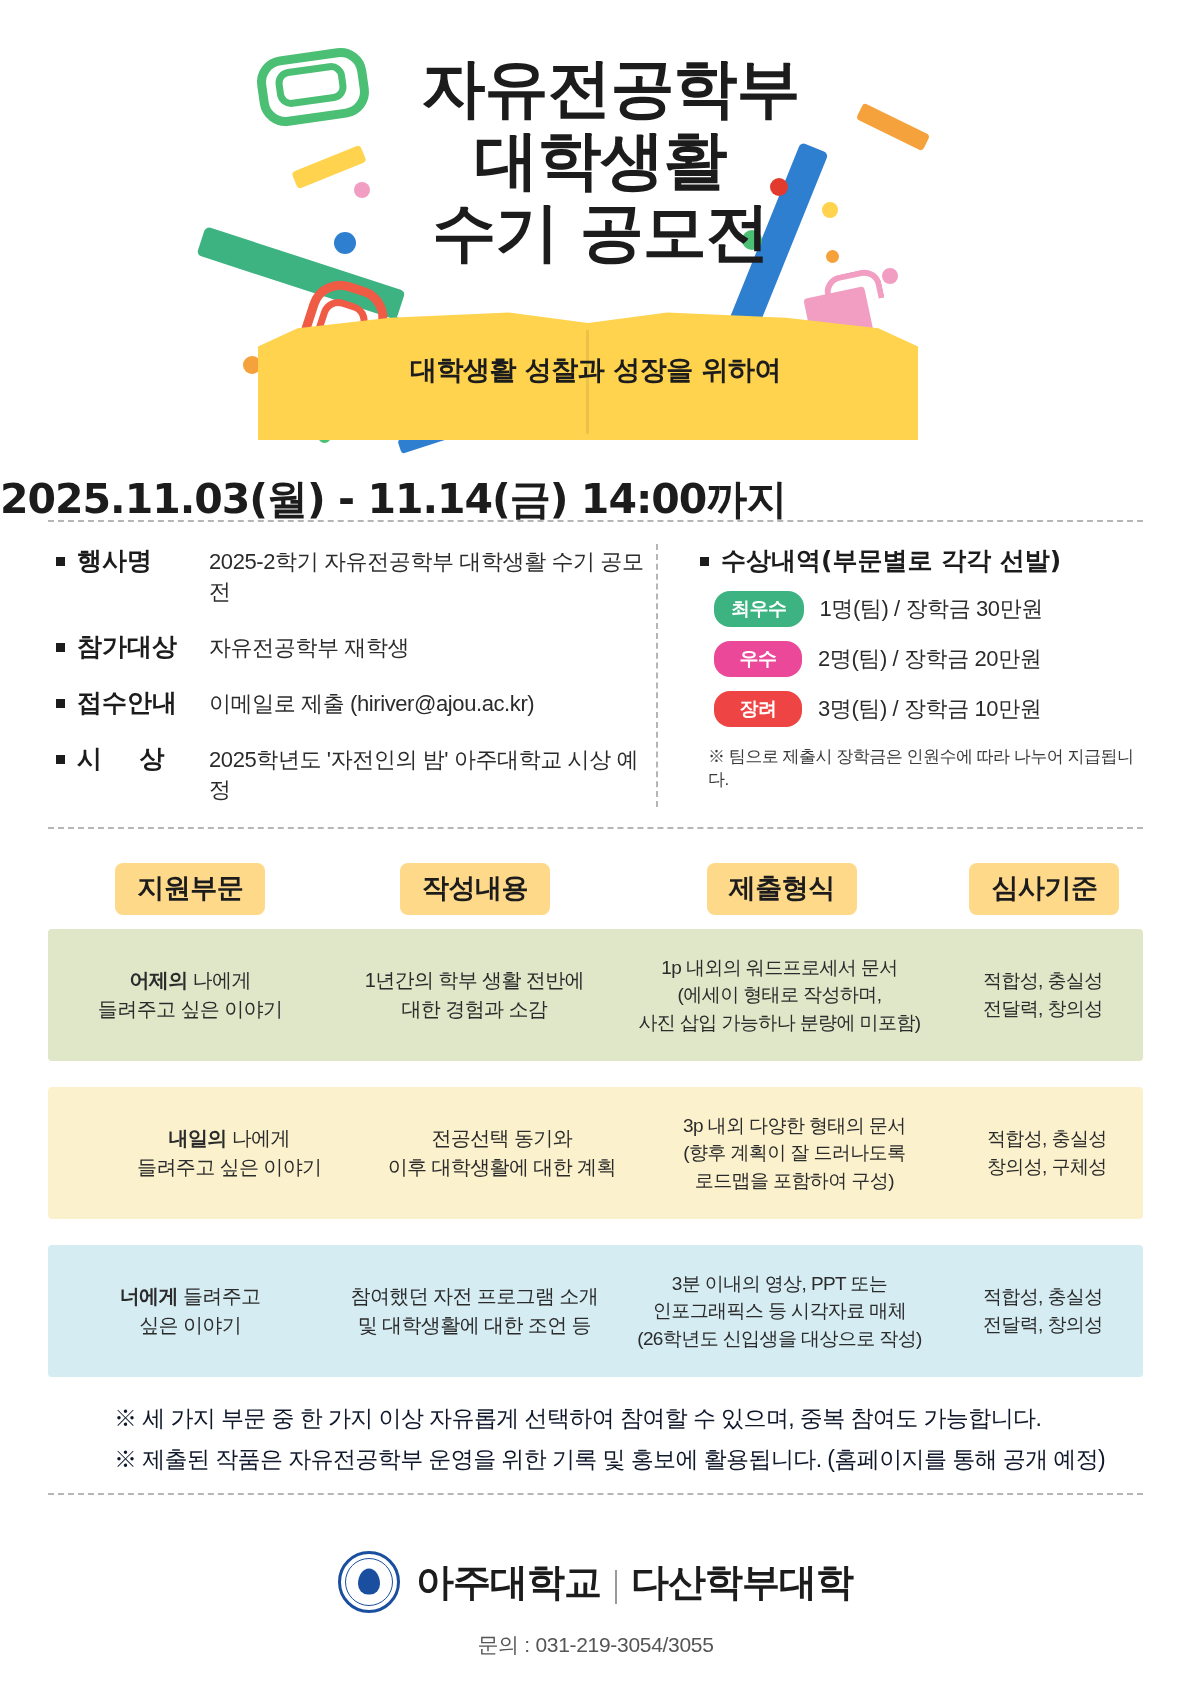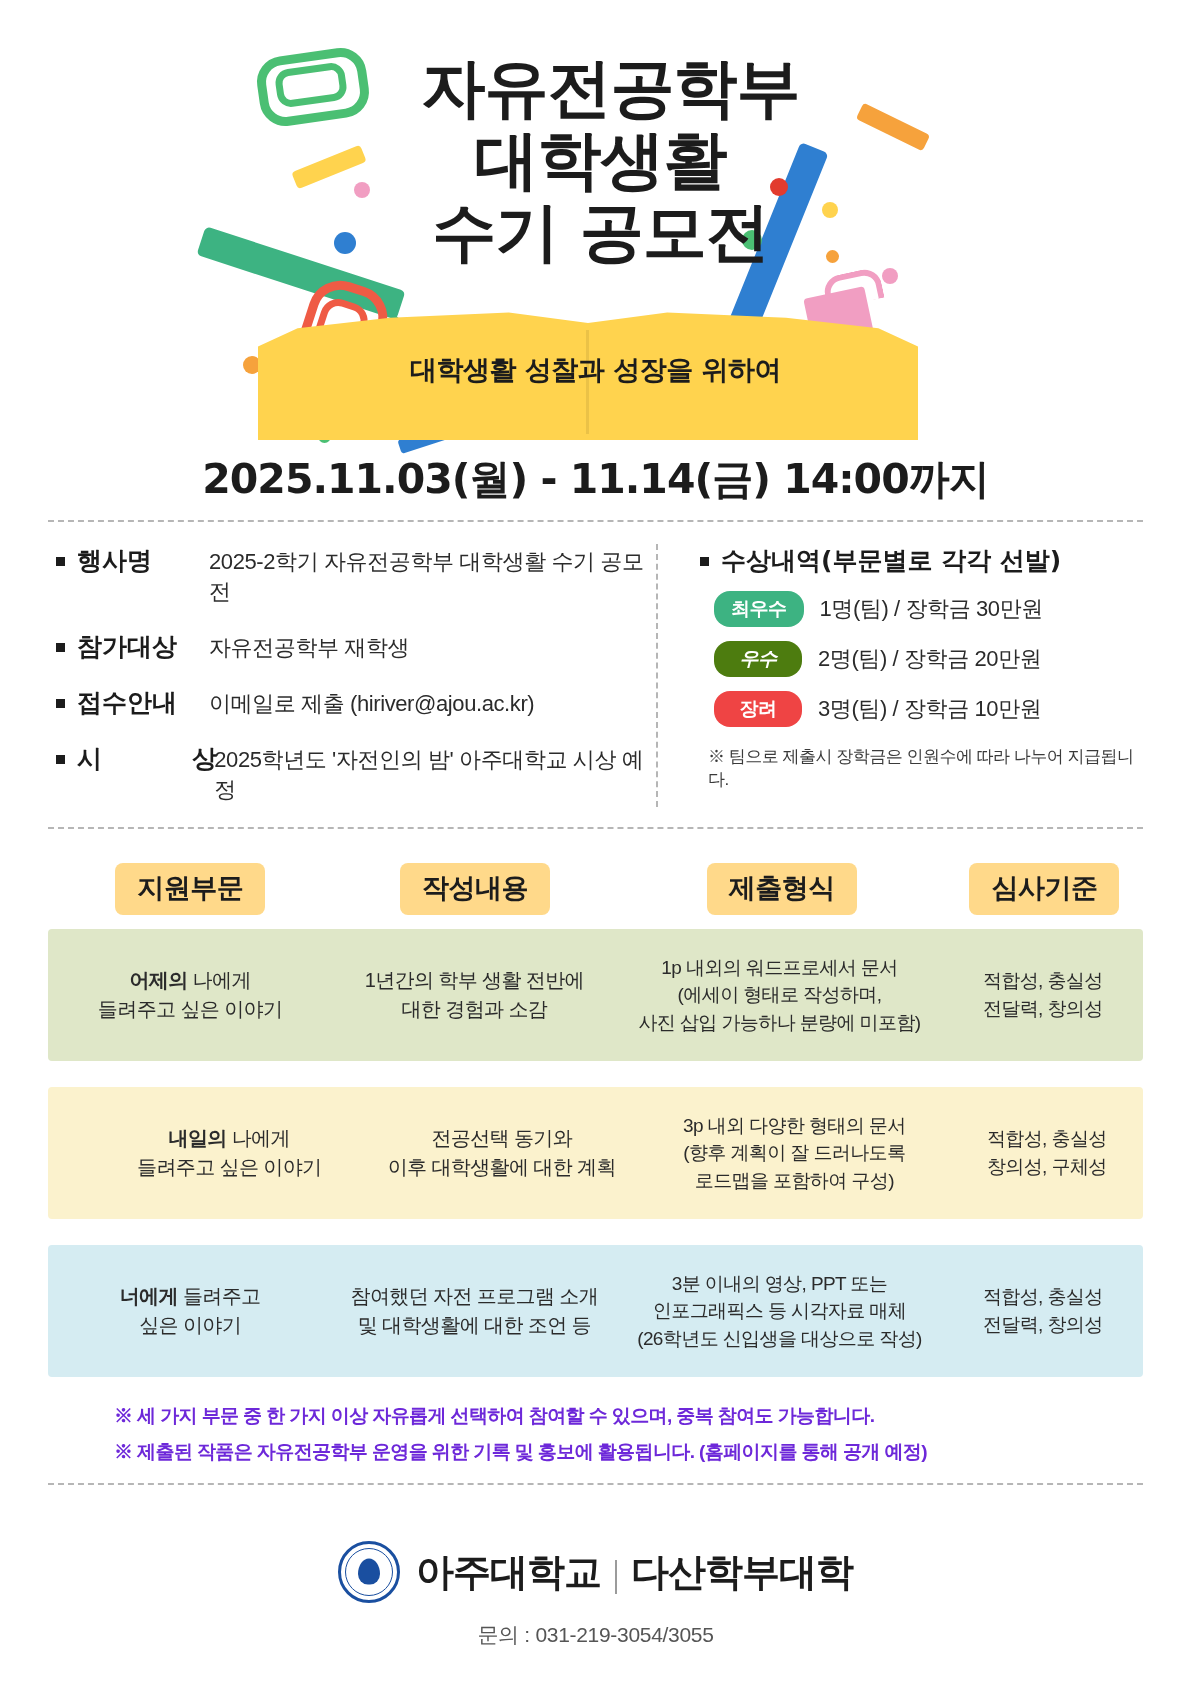--- a/index.html
+++ b/index.html
@@ -73,24 +73,23 @@
     font-family: "DejaVu Sans", sans-serif;
     font-size: 27px;
     font-weight: bold;
     color: #1c1c1c;
     letter-spacing: -0.5px;
     z-index: 6;
   }
 
   .hero-date {
     position: absolute;
-    top: 452px;
+    top: 472px;
     left: 0;
     width: 100%;
-    text-align: center;
     font-family: "DejaVu Sans", sans-serif;
     font-size: 41px;
     font-weight: bold;
     color: #1c1c1c;
     letter-spacing: -1px;
     z-index: 6;
   }
 
   
   .deco { position: absolute; z-index: 2; }
@@ -186,21 +185,21 @@
   .bullet {
     display: inline-block;
     width: 9px; height: 9px;
     background: #1c1c1c;
     margin-right: 12px;
     position: relative;
     top: -3px;
     flex: 0 0 auto;
   }
   .info-label {
-    font-family: Liberation Mono, monospace;
+    font-family: Liberation Serif, serif;
     font-weight: bold;
     font-size: 25px;
     color: #1c1c1c;
     letter-spacing: 0px;
     white-space: pre;
   }
   .info-label.w1 { min-width: 132px; }
   .info-value {
     font-size: 22px;
     color: #2b2b2b;
@@ -223,21 +222,21 @@
     color: #ffffff;
     font-weight: bold;
     font-size: 19px;
     padding: 5px 17px;
     margin-right: 16px;
     min-width: 54px;
     text-align: center;
     letter-spacing: -0.5px;
   }
   .pill.best { background: #3db382; }
-  .pill.good { background: #4d7c0f; font-style: italic; }
+  .pill.good { background: #ec4899; }
   .pill.enc  { background: #ef4444; }
   .award-text { font-size: 22px; letter-spacing: -0.4px; }
   .award-note {
     margin: 18px 0 0 8px;
     font-size: 17px;
     color: #3a3a3a;
     letter-spacing: -0.5px;
   }
 
   
@@ -284,25 +283,24 @@
     padding: 12px 6px;
   }
   .cell.small { font-size: 19px; }
   .cell b { font-weight: bold; }
 
   .notes {
     margin: 6px 48px 0 48px;
     padding-left: 66px;
   }
   .note {
-    font-size: 19px;
+    font-size: 23px;
     letter-spacing: -0.6px;
-    color: #6d28d9;
+    color: #0f172a;
     margin-bottom: 10px;
-    font-weight: bold;
   }
 
   
   .footer { margin-top: 30px; }
   .footer-inner {
     display: flex;
     align-items: center;
     justify-content: center;
     padding-top: 26px;
   }

